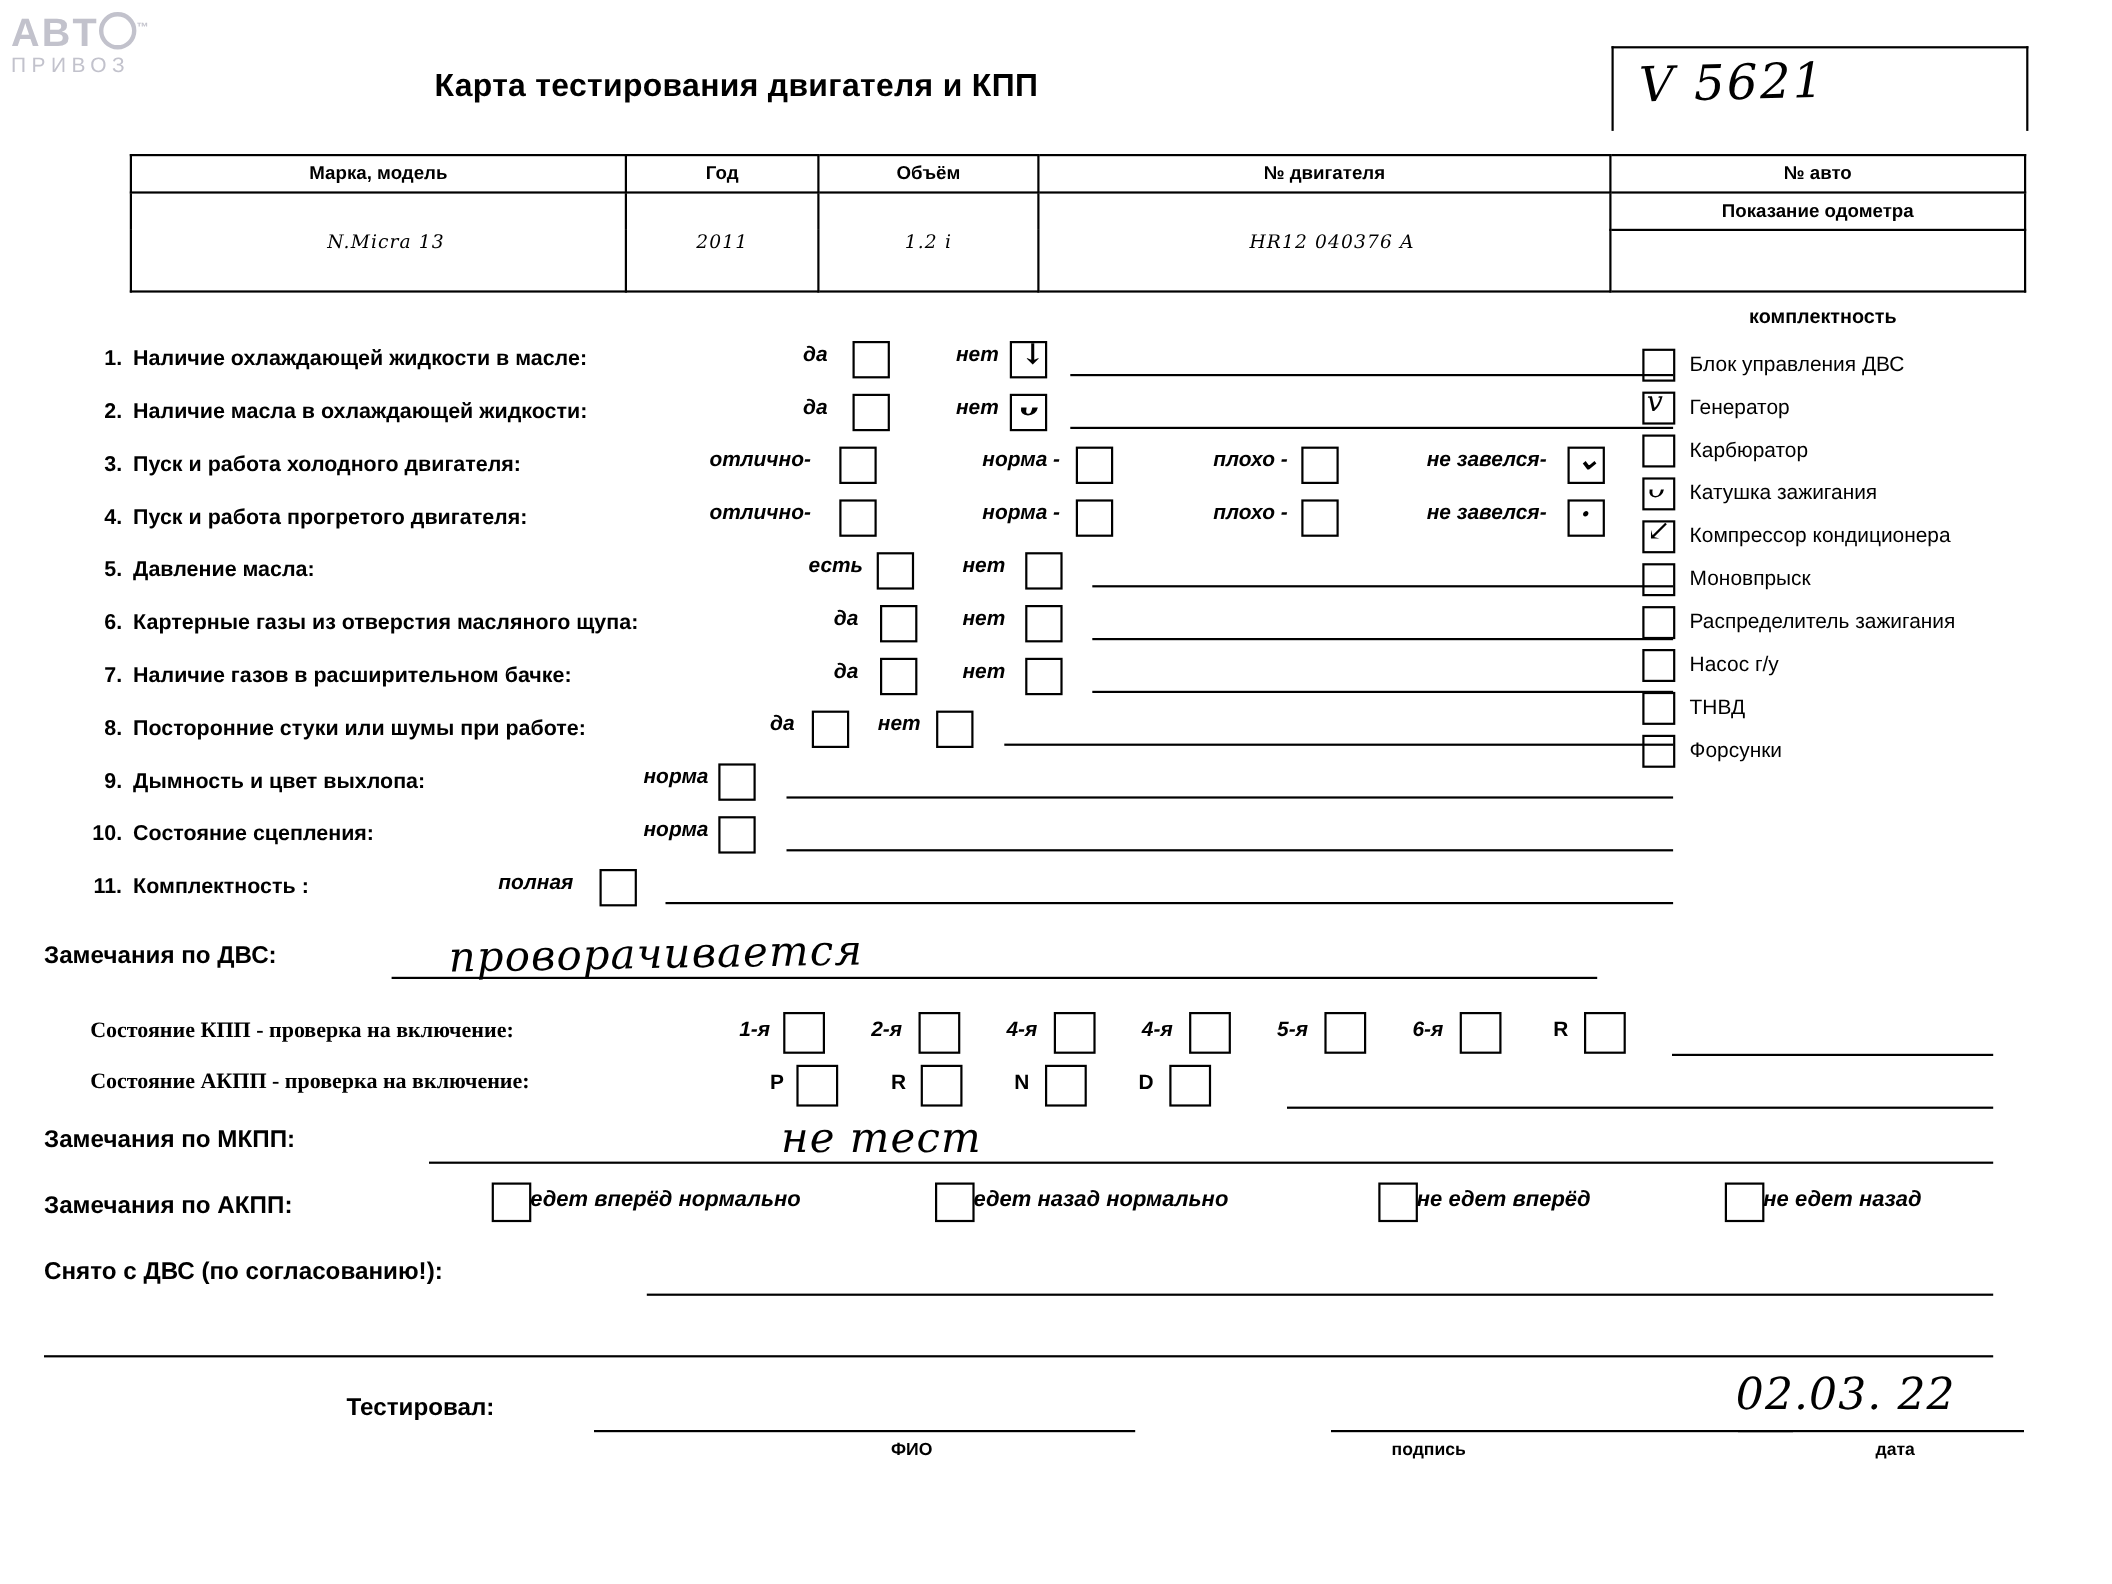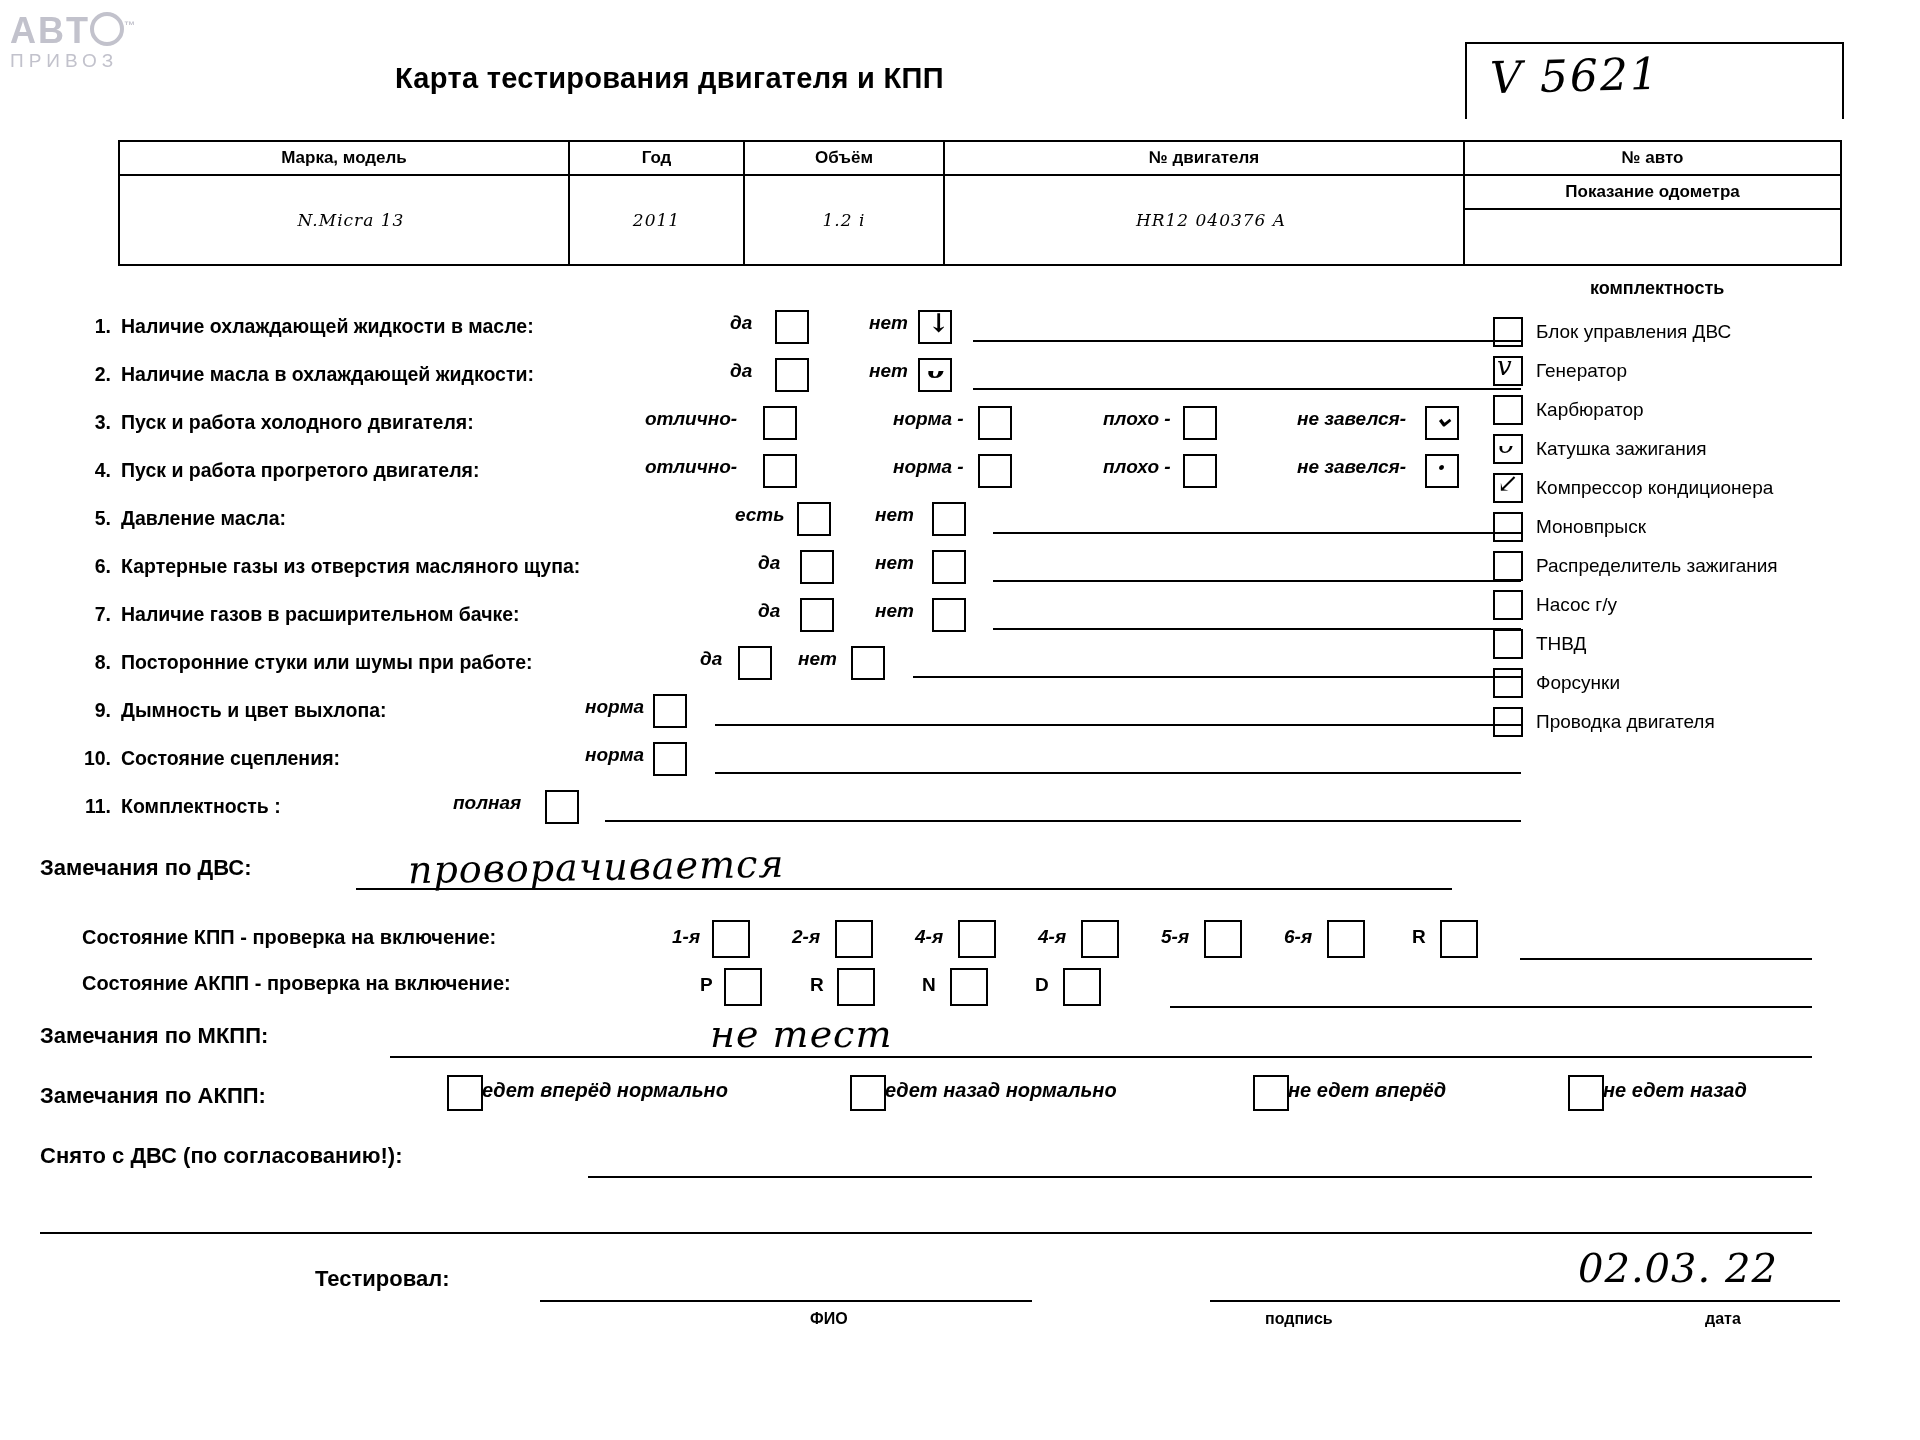--- a/index.html
+++ b/index.html
@@ -188,21 +188,21 @@
     height: 0;
     border-bottom: 2px solid #000;
   }
 
   
   .blk {
     position: absolute;
     font-weight: bold;
   }
   .lbl-big { font-size: 22px; }
-  .lbl-med { font-size: 20px; }
+  .lbl-med { font-size: 20px; font-family: Liberation Serif, serif; }
 
   .hwrite {
     position: absolute;
     font-family: "DejaVu Serif", serif;
     font-style: italic;
     letter-spacing: 1px;
   }
 
   .kpp-box {
     position: absolute;
@@ -341,26 +341,20 @@
           <span class="mark"></span>
         </div>
       <div class="label">ТНВД</div>
     </div>
     <div class="kompl-row">
       <div class="box">
           <span class="mark"></span>
         </div>
       <div class="label">Форсунки</div>
     </div>
-    <div class="kompl-row">
-      <div class="box">
-          <span class="mark"></span>
-        </div>
-      <div class="label">Проводка двигателя</div>
-    </div>
   </div>
 
   <div class="qlist">
 
     <div class="qrow">
       <div class="qnum">1.</div>
       <div class="qtext">Наличие охлаждающей жидкости в масле:</div>
       <div class="opt" style="left:655px">да</div>
       <div class="cb" style="left:700px"></div>
       <div class="opt" style="left:794px">нет</div>

